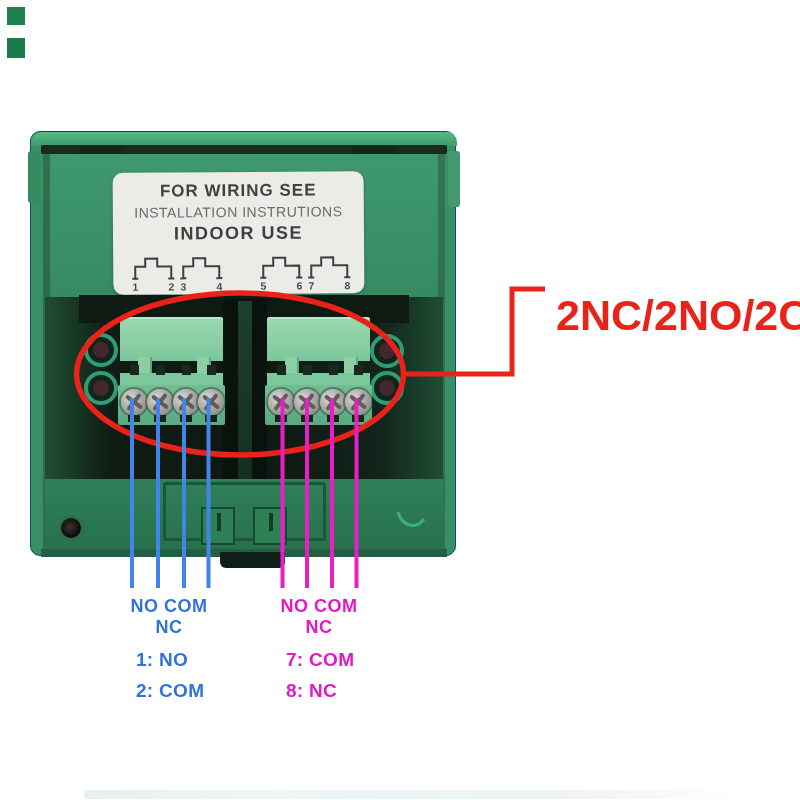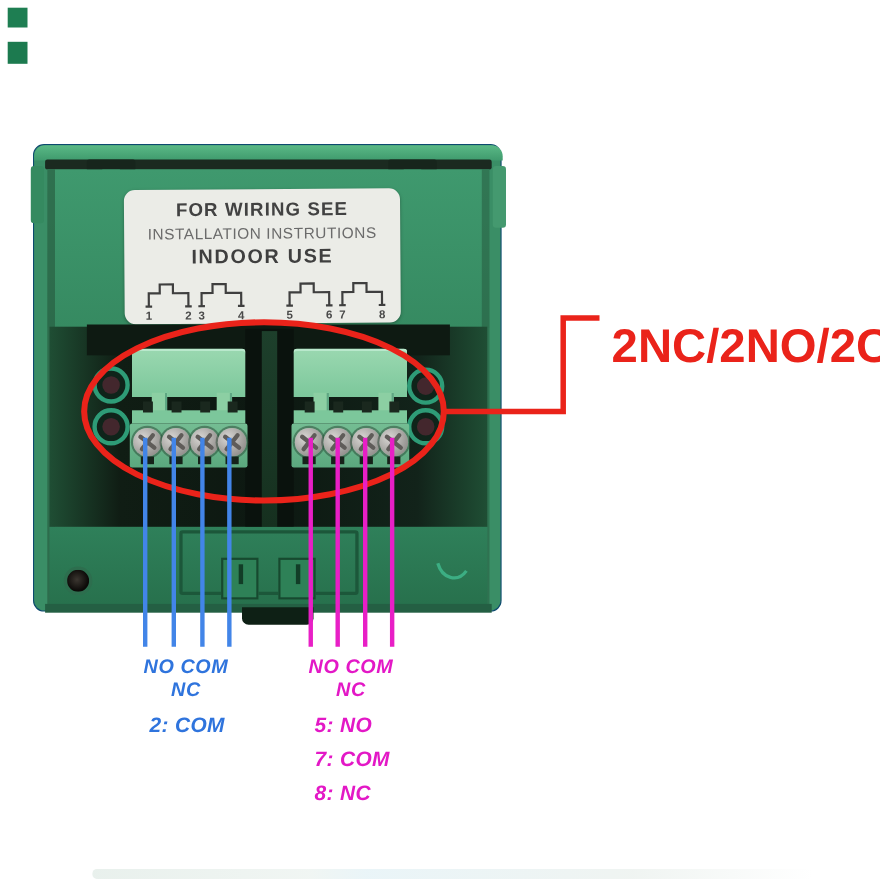--- a/index.html
+++ b/index.html
@@ -86,21 +86,21 @@
   .bottom-edge{position:absolute;left:10px;top:417px;width:406px;height:8px;background:#245f43;}
   .bottom-notch{position:absolute;left:189px;top:420px;width:65px;height:16px;background:#0e2015;
                 border-radius:0 0 6px 6px;}
 
   
   .overlay{position:absolute;left:0;top:0;z-index:6;pointer-events:none;}
   .callout{position:absolute;left:556px;top:292px;z-index:7;font-size:43px;line-height:46px;
            font-weight:bold;color:#ea231a;white-space:nowrap;}
 
   
-  .grp{position:absolute;top:596px;z-index:5;font-weight:bold;font-style:italic;}
+  .grp{position:absolute;top:596px;z-index:5;font-weight:bold;}
   .grp-left{left:116px;width:106px;color:#2f74dd;}
   .grp-right{left:265px;width:108px;color:#e318c6;}
   .grp-header{font-size:18px;text-align:center;letter-spacing:.5px;margin-bottom:6px;}
   .grp-row{font-size:19px;line-height:31px;padding-left:20px;letter-spacing:.3px;}
   .grp-right .grp-row{padding-left:21px;}
 
   .smudge{position:absolute;left:84px;top:790px;width:655px;height:9px;border-radius:4px;
           background:linear-gradient(90deg,rgba(214,228,221,.55),rgba(226,236,231,.5) 30%,
                      rgba(216,236,242,.55) 38%,rgba(224,233,228,.5) 75%,rgba(255,255,255,0));}
 </style>
@@ -214,23 +214,23 @@
     <line x1="307" y1="398" x2="307" y2="588"></line>
     <line x1="332" y1="398" x2="332" y2="588"></line>
     <line x1="356.5" y1="398" x2="356.5" y2="588"></line>
   </g>
 </svg>
 
 <div class="callout">2NC/2NO/2COM</div>
 
 <div class="grp grp-left">
   <div class="grp-header">NO COM NC</div>
+  <div class="grp-row">1: NO</div>
   <div class="grp-row">2: COM</div>
 </div>
 
 <div class="grp grp-right">
   <div class="grp-header">NO COM NC</div>
-  <div class="grp-row">5: NO</div>
   <div class="grp-row">7: COM</div>
   <div class="grp-row">8: NC</div>
 </div>
 
 <div class="smudge"></div>
 
 </body></html>

